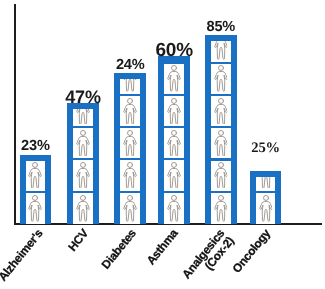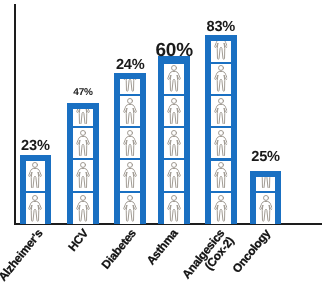--- a/index.html
+++ b/index.html
@@ -84,21 +84,21 @@
               <svg viewBox="9.0 0.35 42.0 82.43" width="13.7" height="26.7">
                 <g fill="none" stroke="#9b948c" stroke-width="2.9" stroke-linejoin="round" stroke-linecap="round">
                   <circle cx="30" cy="9.4" r="7.6"></circle>
                   <path d="M30 19.8 C20.9 19.8 17.3 23.4 15.8 29.4 L10.6 41.4 C10.0 43.4 11.3 44.9 13.2 44.8 C14.7 44.7 15.7 43.9 16.1 42.5 L20.6 31.2 L18.4 48.0 L19.1 78.6 C19.15 80.6 20.35 81.5 21.8 81.3 C23.15 81.1 23.9 80.2 24.0 78.6 L27.2 48.0 L30.0 44.0 L32.8 48.0 L36.0 78.6 C36.1 80.2 36.85 81.1 38.2 81.3 C39.65 81.5 40.85 80.6 40.9 78.6 L41.6 48.0 L39.4 31.2 L43.9 42.5 C44.3 43.9 45.3 44.7 46.8 44.8 C48.7 44.9 50.0 43.4 49.4 41.4 L44.2 29.4 C42.7 23.4 39.1 19.8 30 19.8 Z"></path>
                 </g>
               </svg>
             </div>
           </div>
         </div>
       </div>
-      <div class="pct" style="left: 53.2px; top: 87.8px; width: 59.6px; font-size: 10px; line-height: 1;">47%</div>
+      <div class="pct" style="left: 53.2px; top: 87.8px; width: 59.6px; font-size: 18px; line-height: 1;">47%</div>
       <div class="bar" style="left: 114.4px; top: 73.3px; width: 31.6px; height: 150.7px; background: rgb(26, 112, 194);">
         <div style="position: absolute; inset: 6px 6px 0px;">
           <div class="cell" style="top: 113.3px; height: 31.4px;">
             <div style="position: absolute; left: 50%; transform: translateX(-50%); bottom: 2.2px;">
               <svg viewBox="9.0 0.35 42.0 82.43" width="13.7" height="26.7">
                 <g fill="none" stroke="#9b948c" stroke-width="2.9" stroke-linejoin="round" stroke-linecap="round">
                   <circle cx="30" cy="9.4" r="7.6"></circle>
                   <path d="M30 19.8 C20.9 19.8 17.3 23.4 15.8 29.4 L10.6 41.4 C10.0 43.4 11.3 44.9 13.2 44.8 C14.7 44.7 15.7 43.9 16.1 42.5 L20.6 31.2 L18.4 48.0 L19.1 78.6 C19.15 80.6 20.35 81.5 21.8 81.3 C23.15 81.1 23.9 80.2 24.0 78.6 L27.2 48.0 L30.0 44.0 L32.8 48.0 L36.0 78.6 C36.1 80.2 36.85 81.1 38.2 81.3 C39.65 81.5 40.85 80.6 40.9 78.6 L41.6 48.0 L39.4 31.2 L43.9 42.5 C44.3 43.9 45.3 44.7 46.8 44.8 C48.7 44.9 50.0 43.4 49.4 41.4 L44.2 29.4 C42.7 23.4 39.1 19.8 30 19.8 Z"></path>
                 </g>
               </svg>
@@ -259,21 +259,21 @@
               <svg viewBox="9.0 0.35 42.0 82.43" width="13.7" height="26.7">
                 <g fill="none" stroke="#9b948c" stroke-width="2.9" stroke-linejoin="round" stroke-linecap="round">
                   <circle cx="30" cy="9.4" r="7.6"></circle>
                   <path d="M30 19.8 C20.9 19.8 17.3 23.4 15.8 29.4 L10.6 41.4 C10.0 43.4 11.3 44.9 13.2 44.8 C14.7 44.7 15.7 43.9 16.1 42.5 L20.6 31.2 L18.4 48.0 L19.1 78.6 C19.15 80.6 20.35 81.5 21.8 81.3 C23.15 81.1 23.9 80.2 24.0 78.6 L27.2 48.0 L30.0 44.0 L32.8 48.0 L36.0 78.6 C36.1 80.2 36.85 81.1 38.2 81.3 C39.65 81.5 40.85 80.6 40.9 78.6 L41.6 48.0 L39.4 31.2 L43.9 42.5 C44.3 43.9 45.3 44.7 46.8 44.8 C48.7 44.9 50.0 43.4 49.4 41.4 L44.2 29.4 C42.7 23.4 39.1 19.8 30 19.8 Z"></path>
                 </g>
               </svg>
             </div>
           </div>
         </div>
       </div>
-      <div class="pct" style="left: 191px; top: 19.9px; width: 59.6px; font-size: 14.6px; line-height: 1;">83%</div>
+      <div class="pct" style="left: 191px; top: 19.9px; width: 59.6px; font-size: 14.6px; line-height: 1;">85%</div>
       <div class="bar" style="left: 249.8px; top: 171.3px; width: 31.6px; height: 52.7px; background: rgb(26, 112, 194);">
         <div style="position: absolute; inset: 6px 6px 0px;">
           <div class="cell" style="top: 15.3px; height: 31.4px;">
             <div style="position: absolute; left: 50%; transform: translateX(-50%); bottom: 2.2px;">
               <svg viewBox="9.0 0.35 42.0 82.43" width="13.7" height="26.7">
                 <g fill="none" stroke="#9b948c" stroke-width="2.9" stroke-linejoin="round" stroke-linecap="round">
                   <circle cx="30" cy="9.4" r="7.6"></circle>
                   <path d="M30 19.8 C20.9 19.8 17.3 23.4 15.8 29.4 L10.6 41.4 C10.0 43.4 11.3 44.9 13.2 44.8 C14.7 44.7 15.7 43.9 16.1 42.5 L20.6 31.2 L18.4 48.0 L19.1 78.6 C19.15 80.6 20.35 81.5 21.8 81.3 C23.15 81.1 23.9 80.2 24.0 78.6 L27.2 48.0 L30.0 44.0 L32.8 48.0 L36.0 78.6 C36.1 80.2 36.85 81.1 38.2 81.3 C39.65 81.5 40.85 80.6 40.9 78.6 L41.6 48.0 L39.4 31.2 L43.9 42.5 C44.3 43.9 45.3 44.7 46.8 44.8 C48.7 44.9 50.0 43.4 49.4 41.4 L44.2 29.4 C42.7 23.4 39.1 19.8 30 19.8 Z"></path>
                 </g>
               </svg>
@@ -284,21 +284,21 @@
               <svg viewBox="9.0 0.35 42.0 82.43" width="13.7" height="26.7">
                 <g fill="none" stroke="#9b948c" stroke-width="2.9" stroke-linejoin="round" stroke-linecap="round">
                   <circle cx="30" cy="9.4" r="7.6"></circle>
                   <path d="M30 19.8 C20.9 19.8 17.3 23.4 15.8 29.4 L10.6 41.4 C10.0 43.4 11.3 44.9 13.2 44.8 C14.7 44.7 15.7 43.9 16.1 42.5 L20.6 31.2 L18.4 48.0 L19.1 78.6 C19.15 80.6 20.35 81.5 21.8 81.3 C23.15 81.1 23.9 80.2 24.0 78.6 L27.2 48.0 L30.0 44.0 L32.8 48.0 L36.0 78.6 C36.1 80.2 36.85 81.1 38.2 81.3 C39.65 81.5 40.85 80.6 40.9 78.6 L41.6 48.0 L39.4 31.2 L43.9 42.5 C44.3 43.9 45.3 44.7 46.8 44.8 C48.7 44.9 50.0 43.4 49.4 41.4 L44.2 29.4 C42.7 23.4 39.1 19.8 30 19.8 Z"></path>
                 </g>
               </svg>
             </div>
           </div>
         </div>
       </div>
-      <div class="pct" style="left: 235.8px; top: 150px; width: 59.6px; font-size: 14.6px; line-height: 1;">25%</div>
+      <div class="pct" style="left: 235.8px; top: 141px; width: 59.6px; font-size: 14.6px; line-height: 1; font-family: Liberation Serif, serif;">25%</div>
     </div>
   <div id="labels">
       <div class="xlabel-anchor" style="left: 35.7px; top: 227.4px;">
         <div class="xlabel" style="font-size: 11.8px; transform: rotate(-51deg);">Alzheimer's</div>
       </div>
       <div class="xlabel-anchor" style="left: 80.6px; top: 227.4px;">
         <div class="xlabel" style="font-size: 11.8px; transform: rotate(-51deg);">HCV</div>
       </div>
       <div class="xlabel-anchor" style="left: 128.5px; top: 227.4px;">
         <div class="xlabel" style="font-size: 11.8px; transform: rotate(-51deg);">Diabetes</div>

